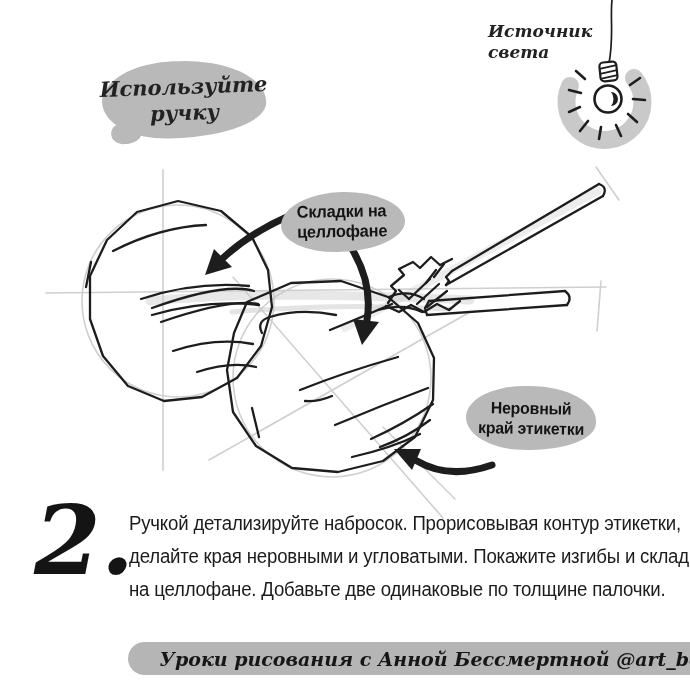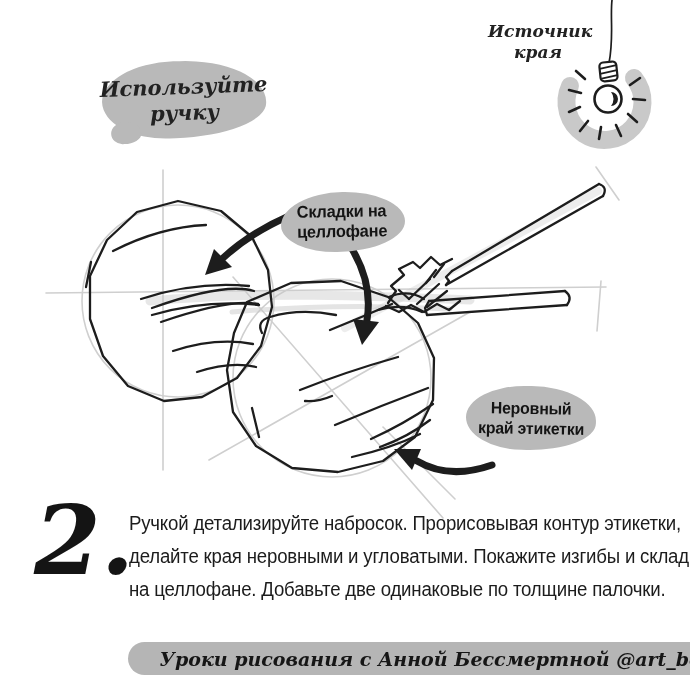--- a/index.html
+++ b/index.html
@@ -11,21 +11,21 @@
   
   .blob{position:absolute;background:#b9b9b9;display:flex;flex-direction:column;
         align-items:center;justify-content:center;text-align:center;}
   .blob-usepen{left:102px;top:61px;width:164px;height:77px;
         border-radius:46% 54% 58% 42% / 52% 58% 44% 52%;transform:rotate(-2deg);}
   .blob-usepen::after{content:"";position:absolute;left:8px;bottom:-4px;width:30px;height:22px;
         background:#b9b9b9;border-radius:50% 50% 60% 40%/55% 60% 45% 50%;}
   .script{font-family:"DejaVu Serif",serif;font-style:italic;font-weight:600;color:#222;}
   .blob-usepen .ln{font-size:21px;line-height:26px;}
 
-  .light-label{position:absolute;left:488px;top:21px;width:100px;text-align:center;}
+  .light-label{position:absolute;left:488px;top:21px;width:100px;}
   .light-label .ln{font-size:17px;line-height:21px;}
 
   .blob-note{background:#b9b9b9;}
   .note-text{font-family:"Liberation Sans",sans-serif;font-weight:700;color:#141414;
              letter-spacing:-0.2px;transform:scaleX(.96);transform-origin:50% 50%;}
   .blob-folds{left:281px;top:192px;width:124px;height:60px;
         border-radius:50% 50% 55% 45%/55% 50% 50% 45%;transform:rotate(-1deg);
         align-items:flex-start;padding-left:14px;box-sizing:border-box;text-align:left;}
   .blob-folds .ln{font-size:17px;line-height:20px;}
   .blob-uneven{left:466px;top:386px;width:130px;height:64px;
@@ -170,21 +170,21 @@
     </g>
   </svg>
 
   <div class="blob blob-usepen">
     <div class="script ln">Используйте</div>
     <div class="script ln">ручку</div>
   </div>
 
   <div class="light-label">
     <div class="script ln">Источник</div>
-    <div class="script ln">края</div>
+    <div class="script ln">света</div>
   </div>
 
   <div class="blob blob-note blob-folds">
     <div class="note-text ln">Складки на</div>
     <div class="note-text ln">целлофане</div>
   </div>
 
   <div class="blob blob-note blob-uneven">
     <div class="note-text ln">Неровный</div>
     <div class="note-text ln">край этикетки</div>

